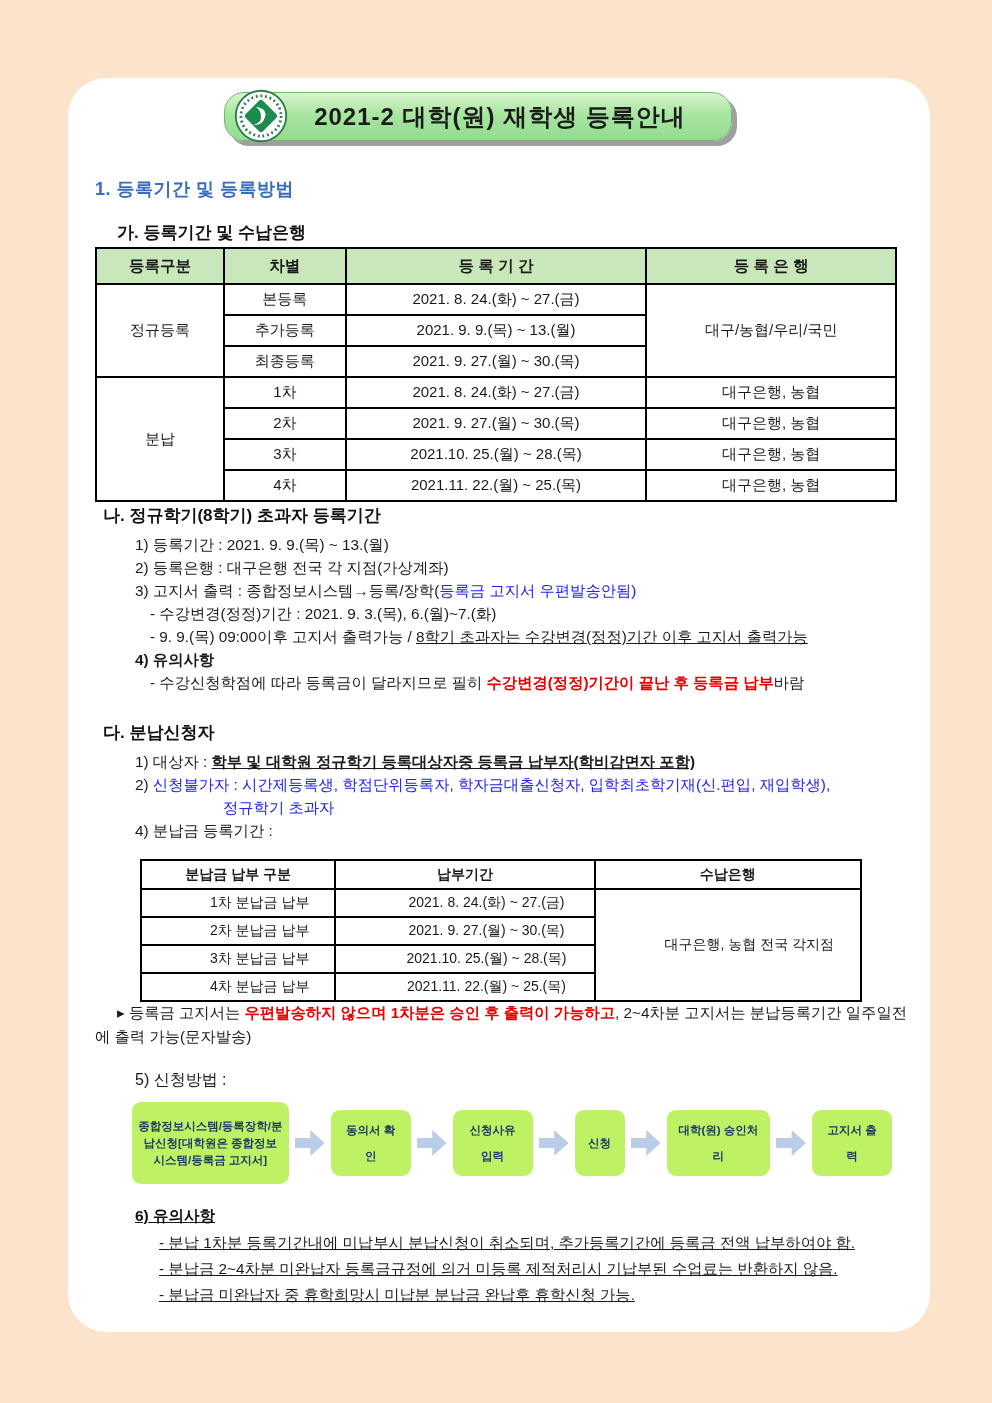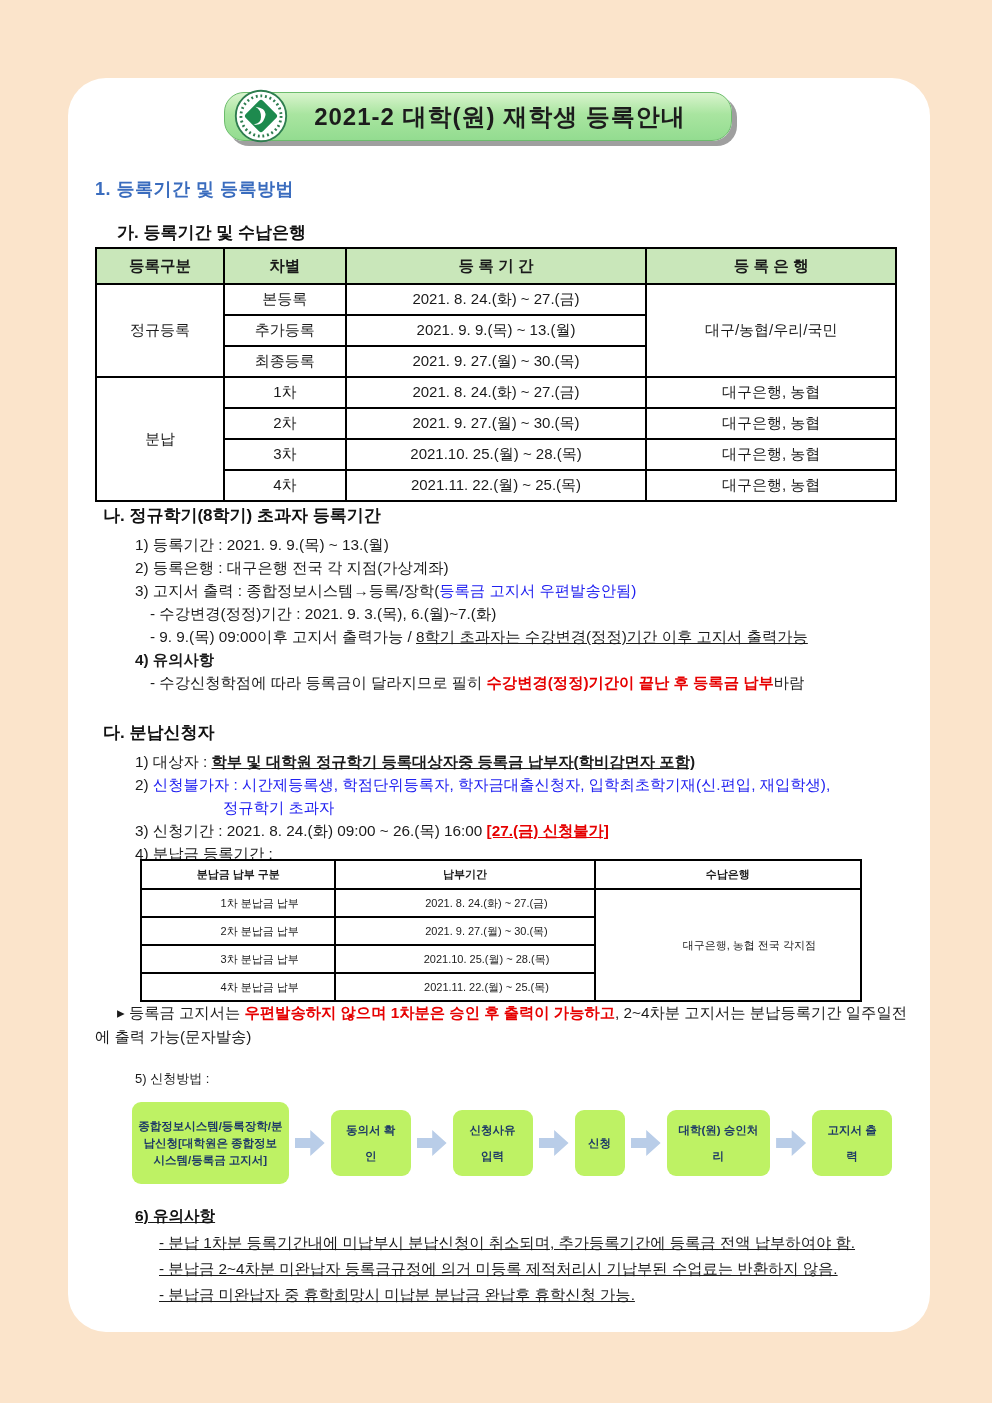--- a/index.html
+++ b/index.html
@@ -42,21 +42,21 @@
   table{border-collapse:collapse;}
   .t1{
     position:absolute;left:27px;top:169px;width:802px;
     font-size:15px;text-align:center;
   }
   .t1 th,.t1 td{border:2px solid #000;padding:0;}
   .t1 th{background:#c9e7ba;height:34px;font-size:15.5px;font-weight:bold;}
   .t1 td{height:29px;font-weight:500;}
   .t2{
     position:absolute;left:72px;top:781px;width:722px;
-    font-size:11px;text-align:center;
+    font-size:14px;text-align:center;
   }
   .t2 th,.t2 td{border:2px solid #000;padding:0;font-weight:500;}
   .t2 th{height:27px;font-weight:bold;background:#fff;}
   .t2 td{height:26px;padding-left:43px;}
   
   .block{position:absolute;font-size:15.3px;line-height:23px;}
   .na-block{left:35px;top:426px;width:800px;}
   .da-block{left:35px;top:643px;width:800px;}
   .item{margin-left:32px;}
   .item2{margin-left:47px;}
@@ -64,21 +64,21 @@
   .blue{color:#2020f0;}
   .red{color:#e60000;font-weight:bold;}
   .u{text-decoration:underline;}
   .bu{font-weight:bold;text-decoration:underline;}
   .ru{color:#e60000;font-weight:bold;text-decoration:underline;}
   .note{
     position:absolute;left:27px;top:923px;width:812px;
     font-size:15.3px;line-height:24px;text-indent:22px;
   }
   .note-body{text-indent:0;display:inline;}
-  .i5{position:absolute;left:67px;top:992px;font-size:13px;}
+  .i5{position:absolute;left:67px;top:992px;font-size:16px;}
   
   .flow{
     position:absolute;left:64px;top:1020px;width:760px;height:90px;
     display:flex;align-items:center;
   }
   .fbox{
     background:#bef264;color:#1e3a66;border-radius:9px;
     display:flex;align-items:center;justify-content:center;text-align:center;
     font-size:11.5px;font-weight:bold;line-height:17px;
   }
@@ -178,21 +178,20 @@
     <div class="item2"><span>- 9. 9.(목) 09:00이후 고지서 출력가능 / </span><span class="u">8학기 초과자는 수강변경(정정)기간 이후 고지서 출력가능</span></div>
     <div class="item" style="font-weight:bold;">4) 유의사항</div>
     <div class="item2"><span>- 수강신청학점에 따라 등록금이 달라지므로 필히 </span><span class="red">수강변경(정정)기간이 끝난 후 등록금 납부</span><span>바람</span></div>
   </div>
 
   <div class="block da-block">
     <div class="sub-head">다. 분납신청자</div>
     <div class="item"><span>1) 대상자 : </span><span class="bu">학부 및 대학원 정규학기 등록대상자중 등록금 납부자(학비감면자 포함)</span></div>
     <div class="item"><span>2) </span><span class="blue">신청불가자 : 시간제등록생, 학점단위등록자, 학자금대출신청자, 입학최초학기재(신.편입, 재입학생),</span></div>
     <div class="item3 blue">정규학기 초과자</div>
-    <div class="item"><span>3) 신청기간 : 2021. 8. 24.(화) 09:00 ~ 26.(목) 16:00 </span><span class="ru">[27.(금) 신청불가]</span></div>
     <div class="item">4) 분납금 등록기간 :</div>
   </div>
 
   <table class="t2">
     <colgroup>
         <col style="width:27%">
         <col style="width:36%">
         <col style="width:37%">
       </colgroup>
     <thead>

